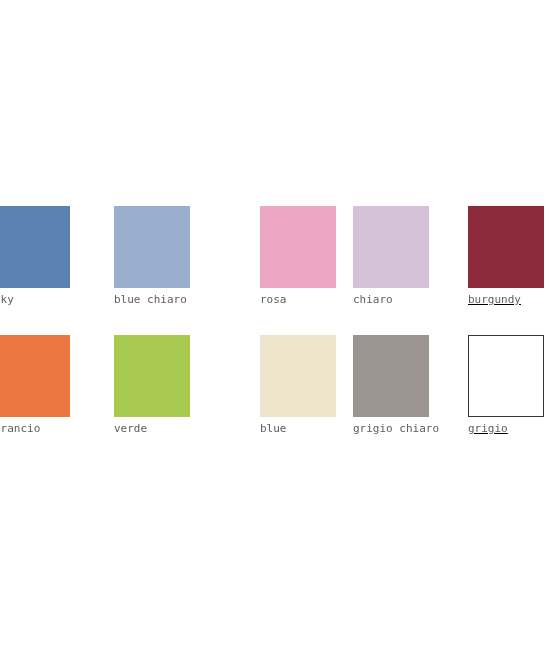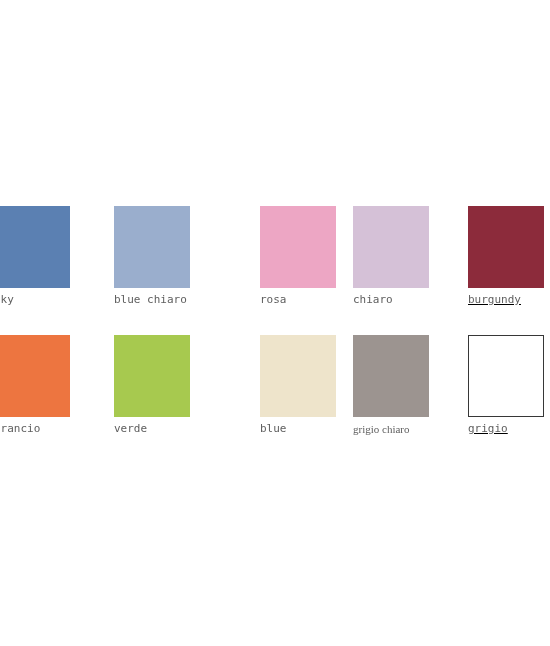--- a/index.html
+++ b/index.html
@@ -114,21 +114,21 @@
       <span class="swatch-label" style="color: rgb(94, 94, 94);">verde</span>
     </div>
 
     <div class="swatch-cell col-2">
       <span class="swatch-chip" style="background-color: rgb(238, 228, 203);"></span>
       <span class="swatch-label" style="color: rgb(94, 94, 94);">blue</span>
     </div>
 
     <div class="swatch-cell col-3">
       <span class="swatch-chip" style="background-color: rgb(156, 148, 144);"></span>
-      <span class="swatch-label" style="color: rgb(94, 94, 94); font-family: Liberation Serif, serif;">grigio chiaro</span>
+      <span class="swatch-label" style="color: rgb(94, 94, 94);">grigio chiaro</span>
     </div>
 
     <div class="swatch-cell col-4">
       <span class="swatch-chip bordered" style="background-color: rgb(255, 255, 255); border-color: rgb(55, 55, 55);"></span>
       <span class="swatch-label" style="color: rgb(94, 94, 94);">grigio</span>
     </div>
 
   </div>
 
 </div>

